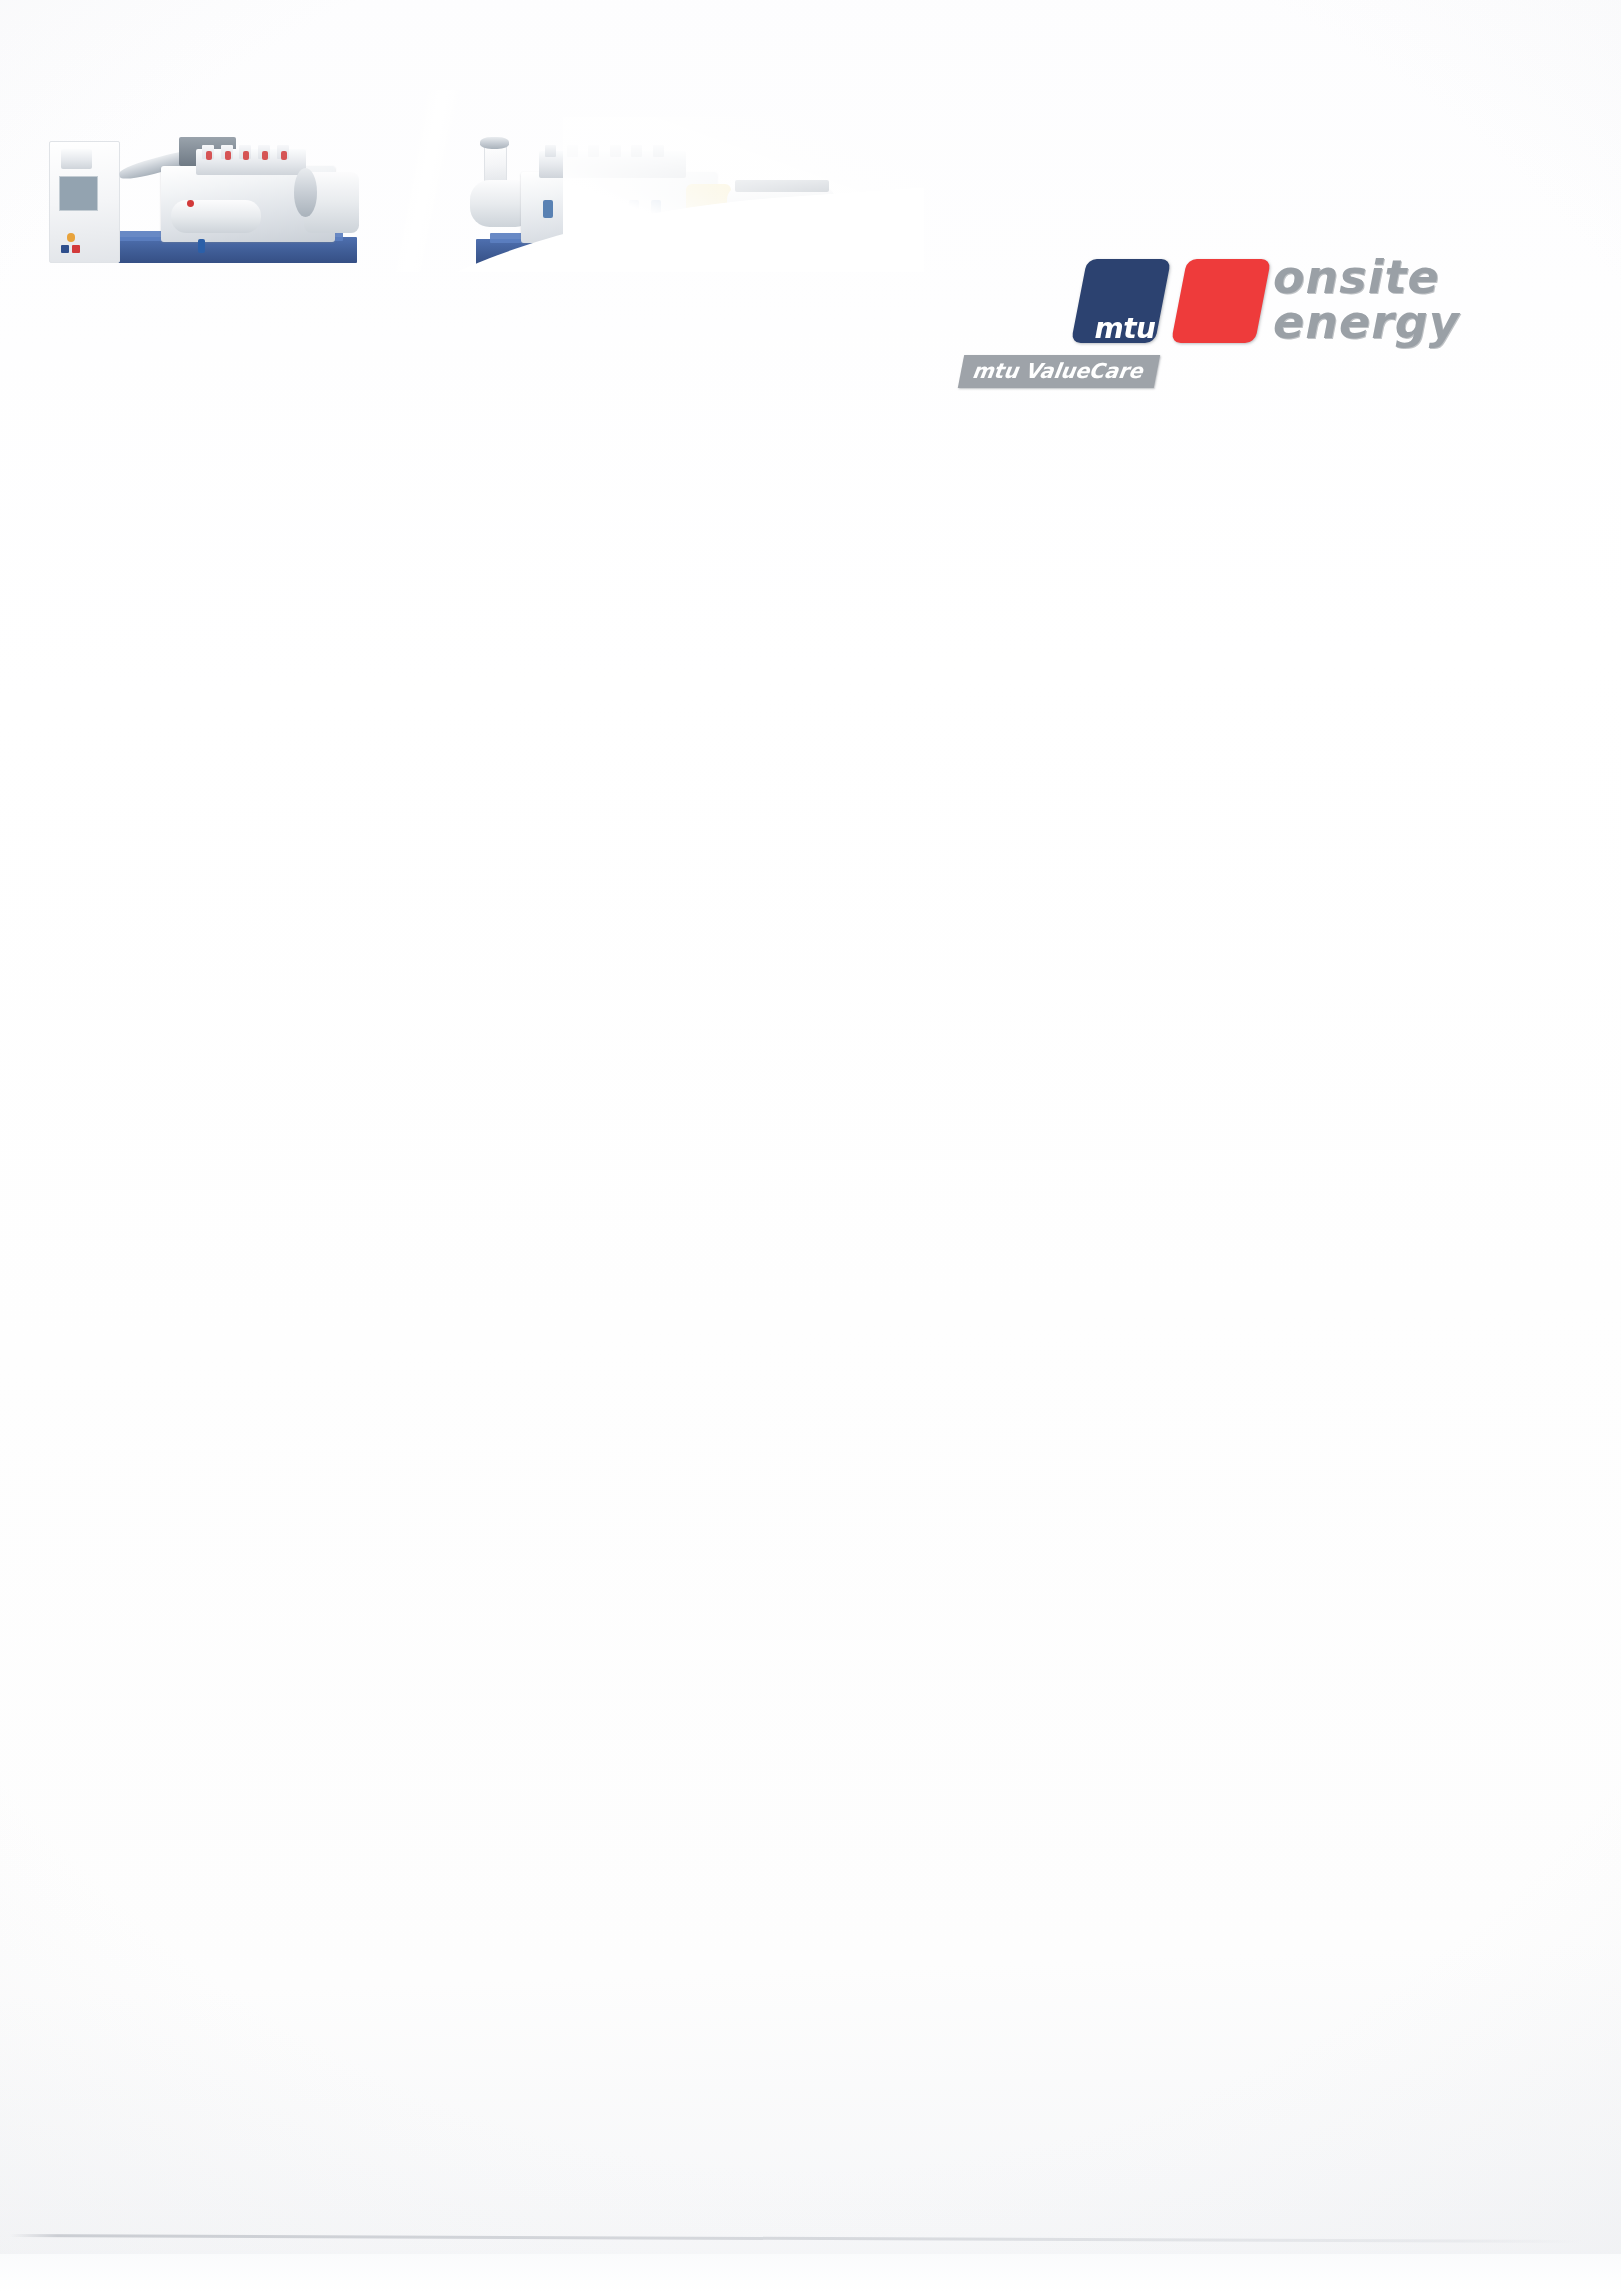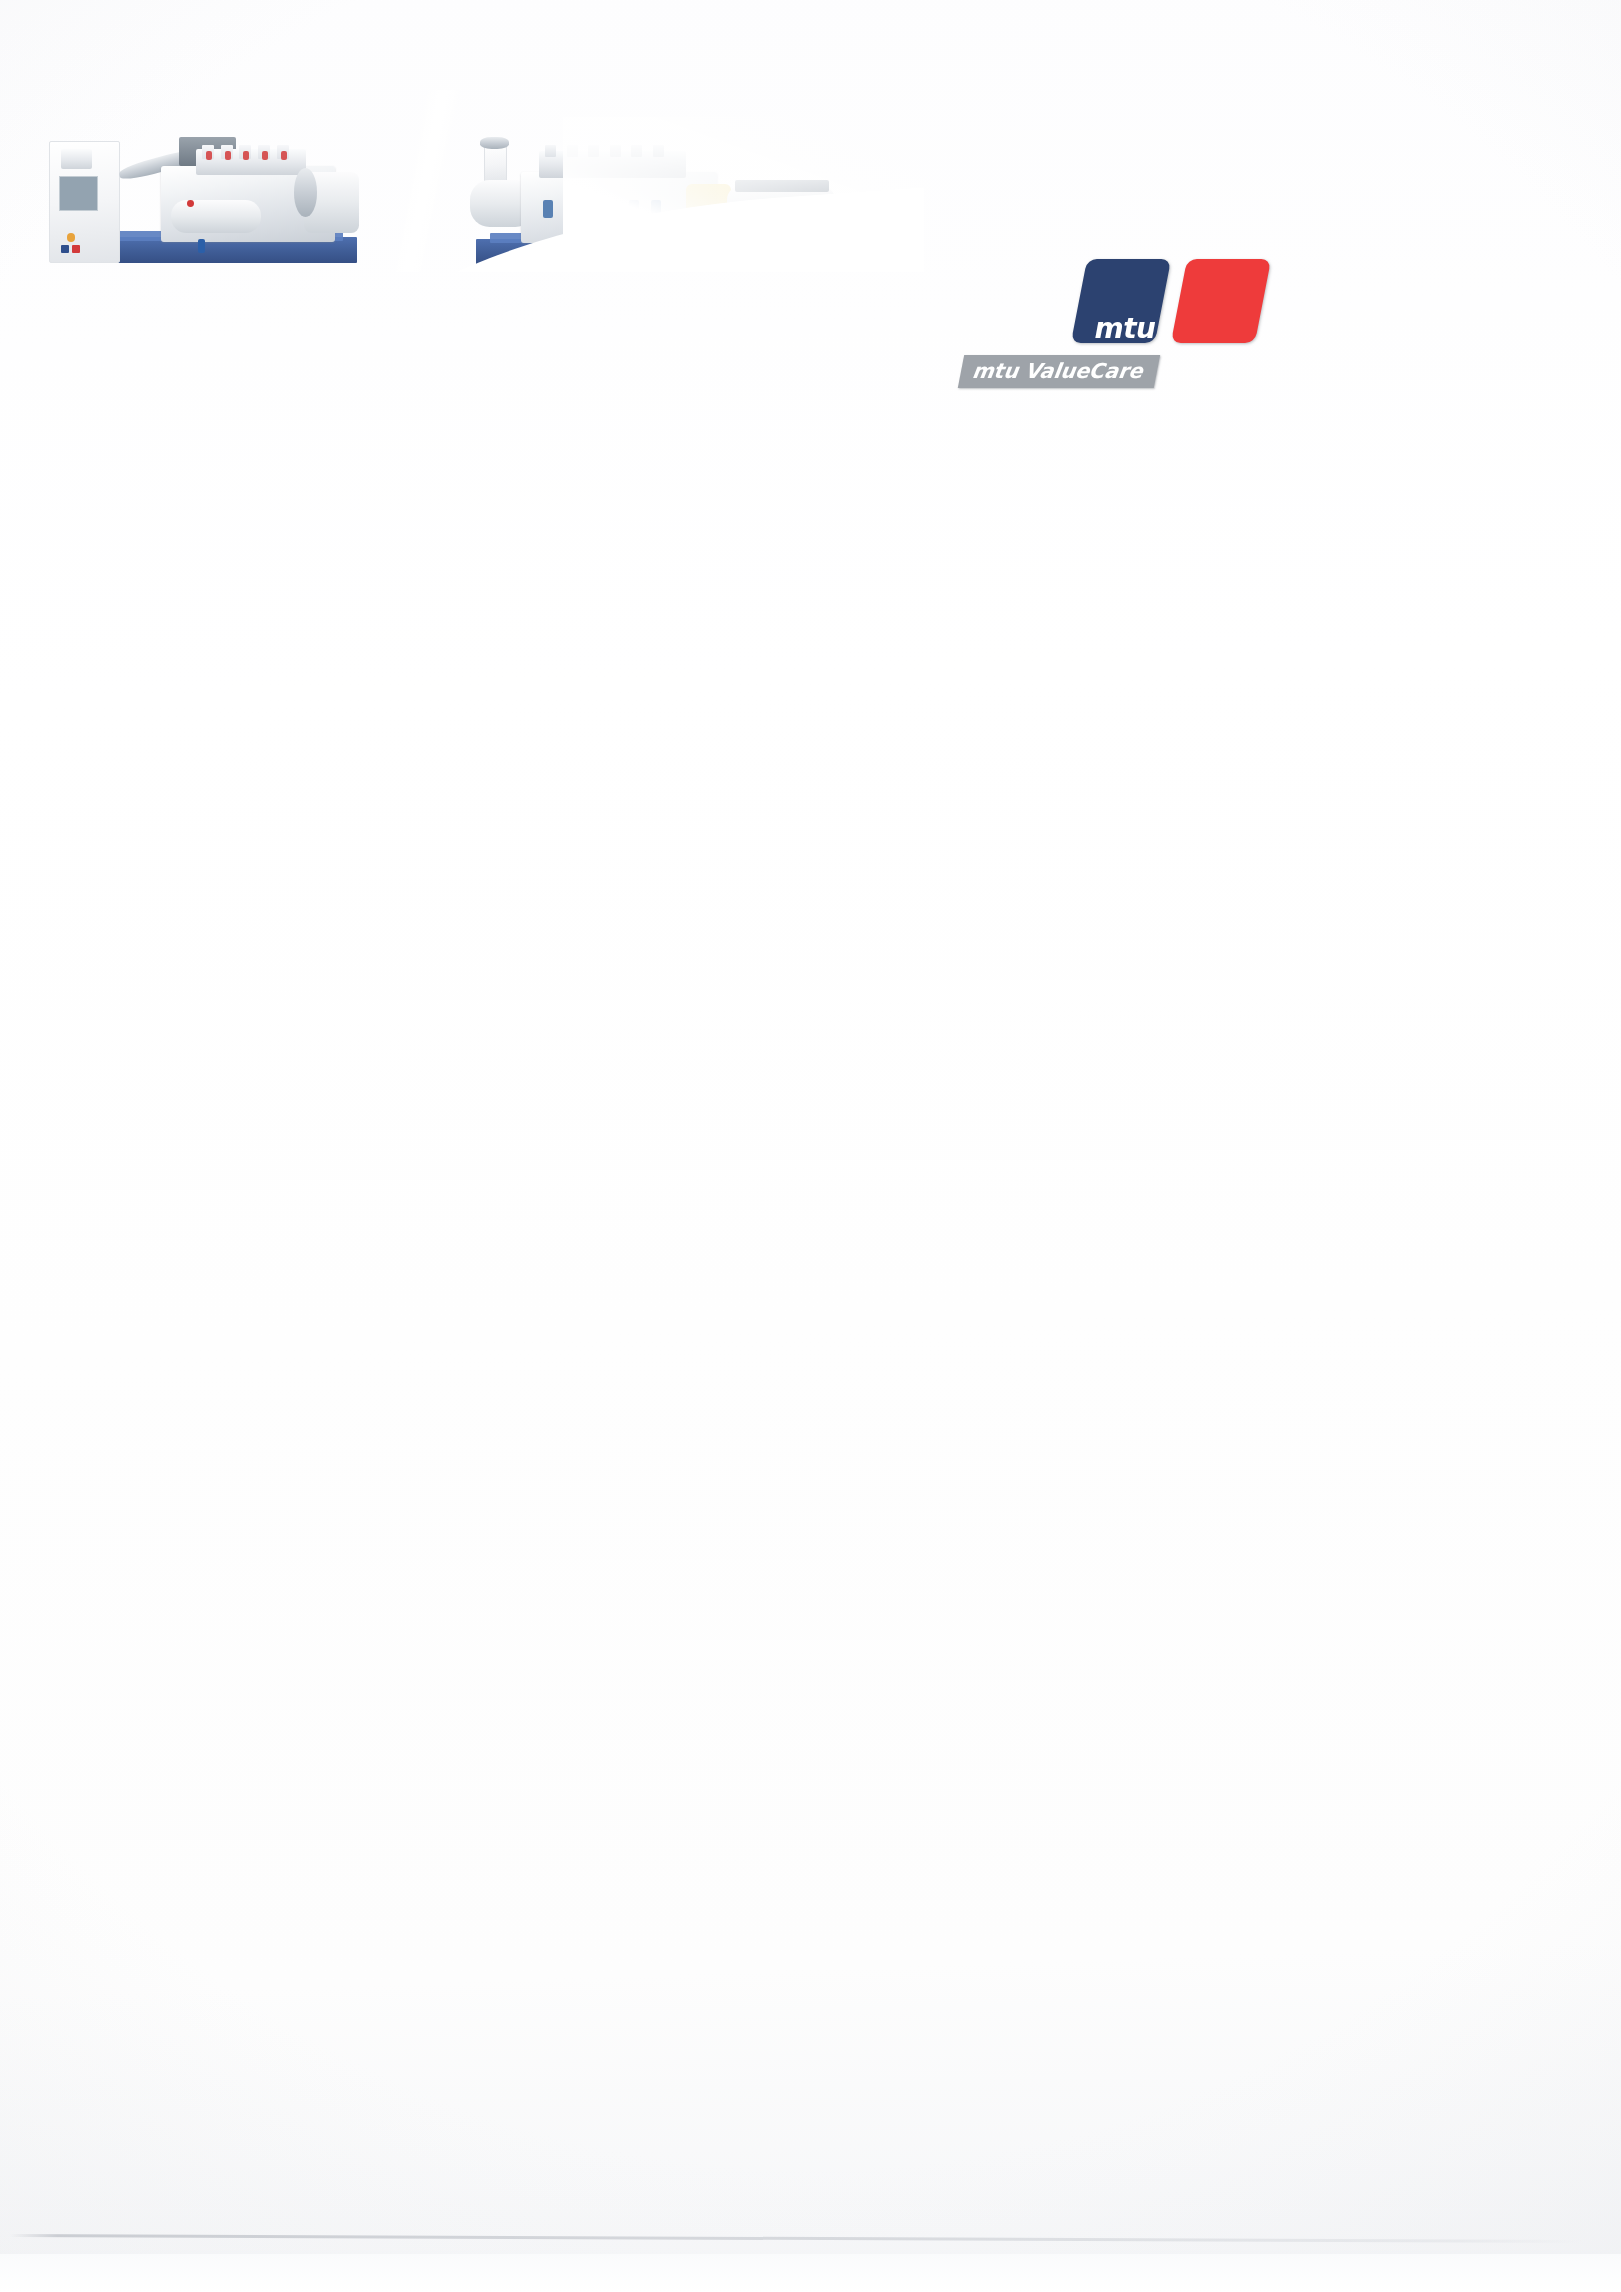--- a/index.html
+++ b/index.html
@@ -431,20 +431,24 @@
 
     <div class="banner-curve2"></div>
     <div class="banner-swoosh"></div>
     <div class="banner-curve"></div>
   </div>
 
   <div class="logo-wrap">
     <div class="logo-tile blue"></div>
     <div class="logo-tile red"></div>
     <div class="logo-mtu">mtu</div>
+    <div class="logo-word">
+      <div>onsite</div>
+      <div>energy</div>
+    </div>
     <div class="logo-valuecare">
       <span>mtu ValueCare</span>
     </div>
   </div>
 
   <div class="cert-title">Certificate</div>
 
   <div class="ctr lbl-mr">Mr.</div>
   <div class="ctr name">Oleg Sergeev</div>
   <div class="ctr lbl-of">of</div>

